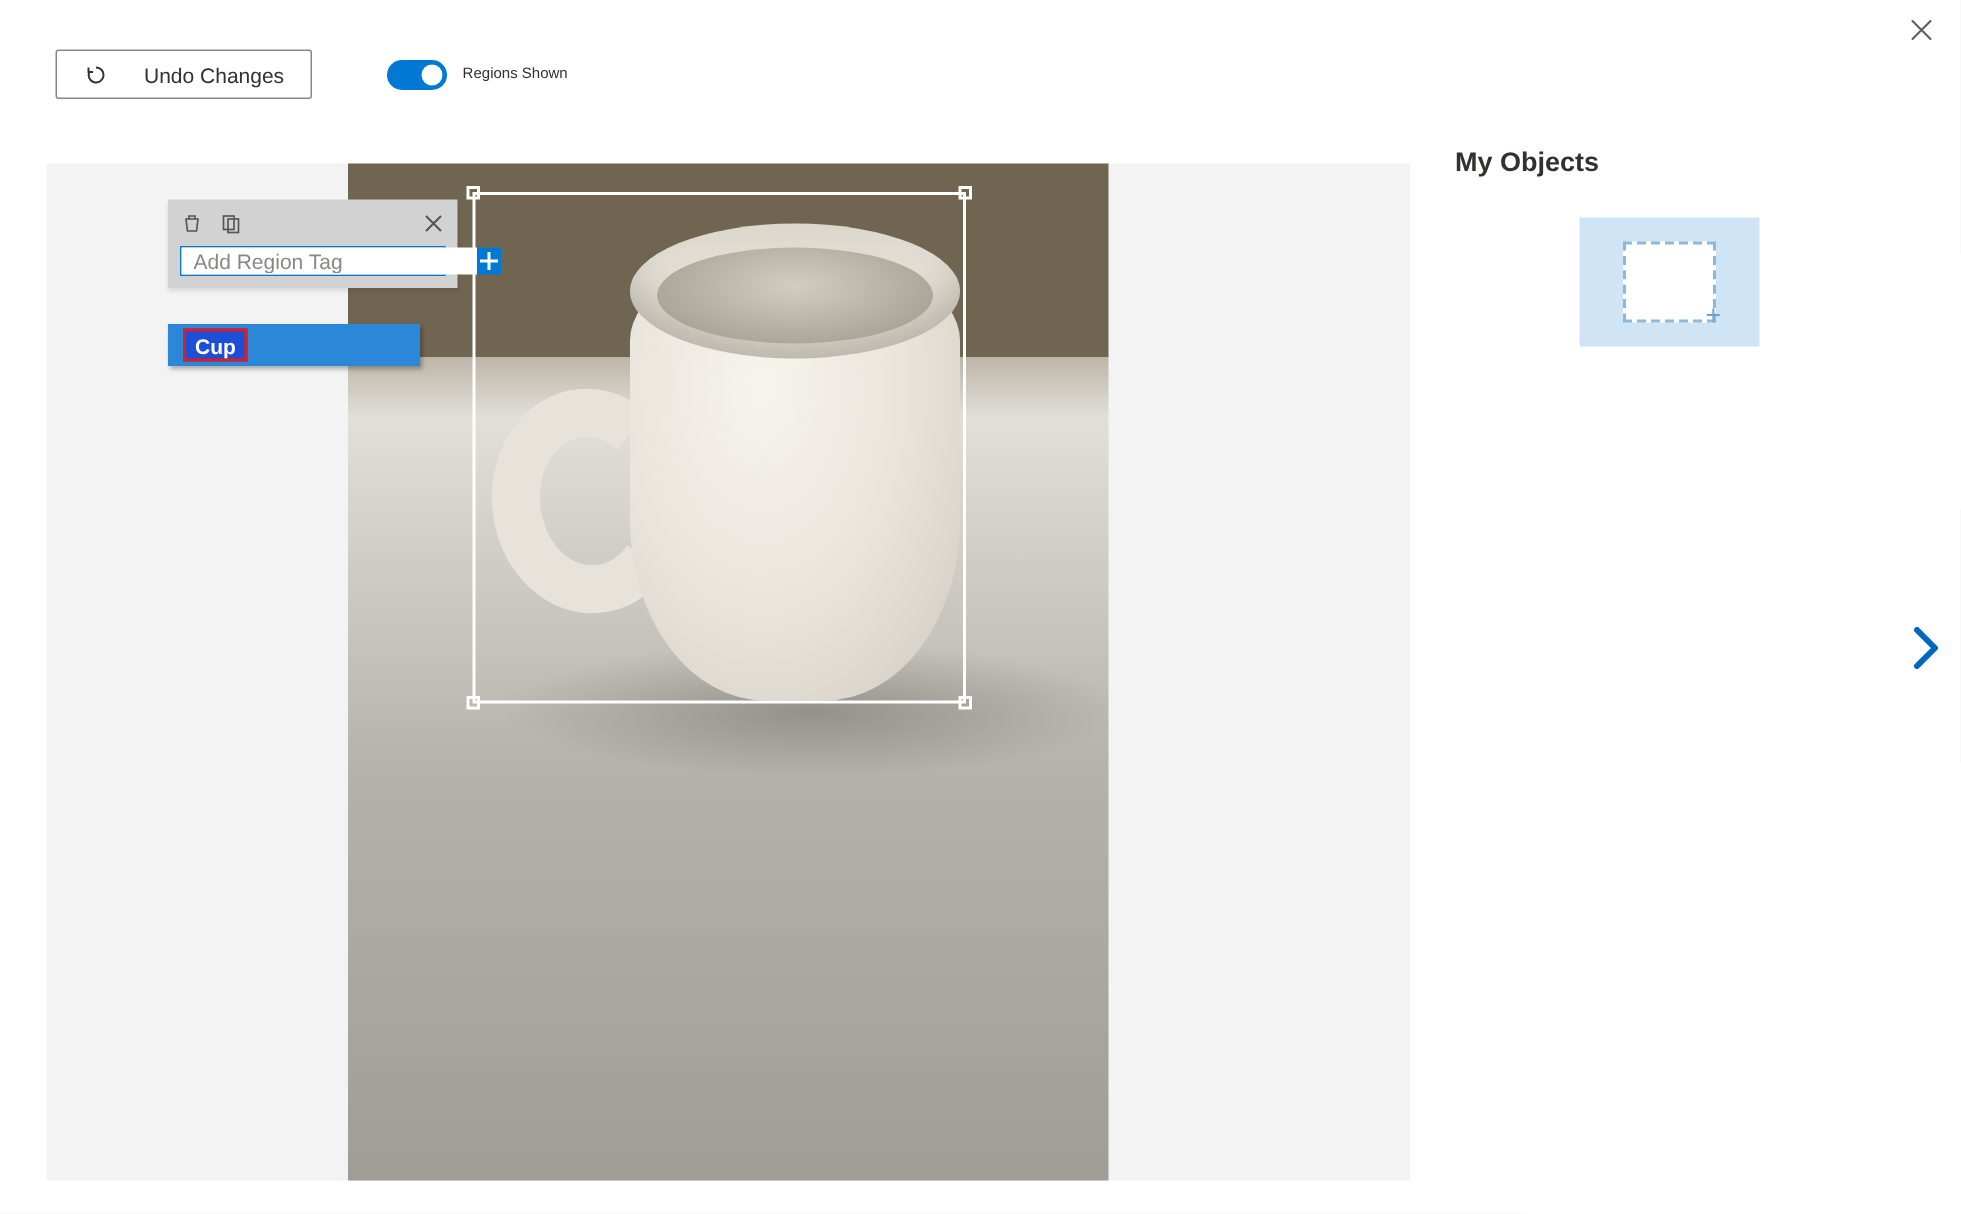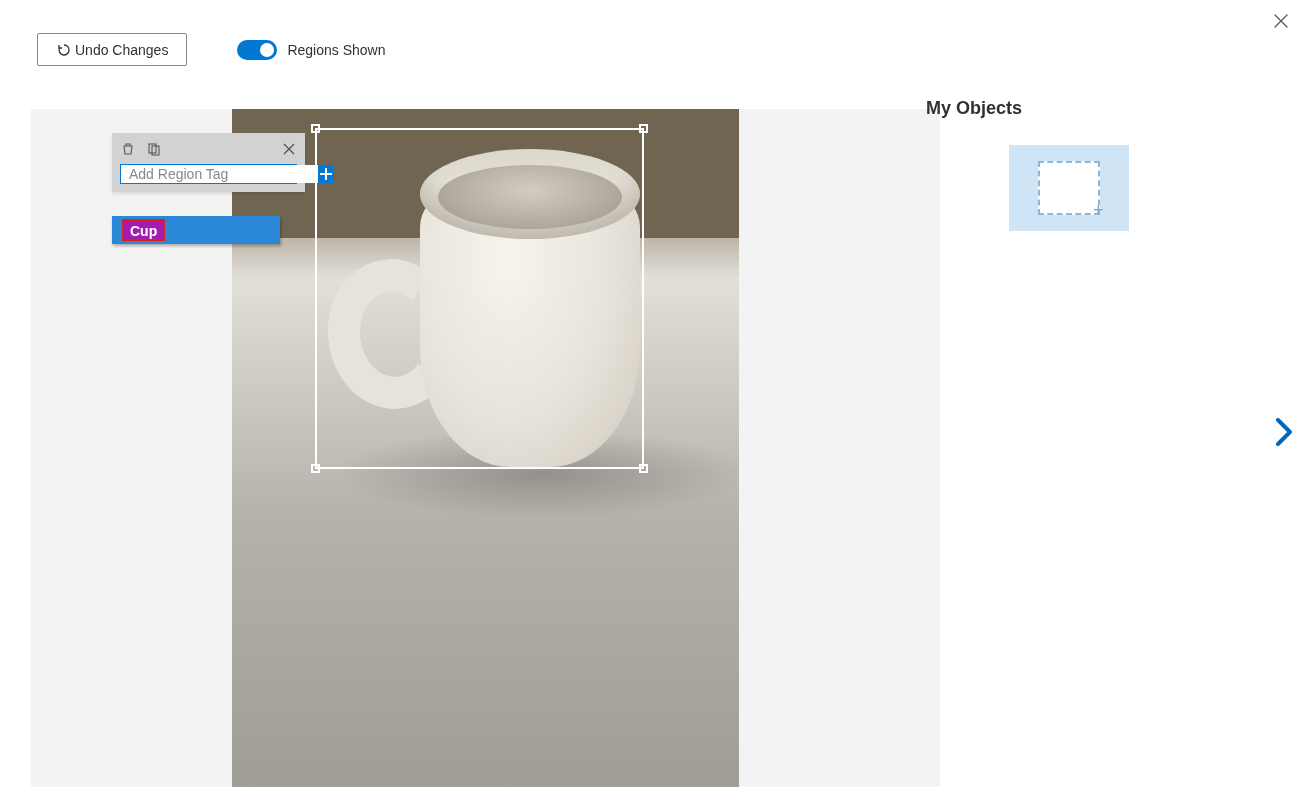--- a/index.html
+++ b/index.html
@@ -26,36 +26,36 @@
     position: absolute;
     top: 33px;
     left: 37px;
     display: flex;
     align-items: center;
     gap: 50px;
   }
   .undo-btn {
     display: flex;
     align-items: center;
-    gap: 3px;
+    gap: 24px;
     border: 1px solid #8a8886;
     border-radius: 2px;
     background: #fff;
     padding: 0 18px;
     height: 33px;
     font-size: 14px;
     color: #323130;
     cursor: pointer;
   }
   .undo-icon svg { display: block; }
   .toggle-wrap {
     display: flex;
     align-items: center;
     gap: 10px;
-    font-size: 14px;
+    font-size: 10px;
     color: #323130;
   }
   .toggle {
     width: 40px;
     height: 20px;
     border-radius: 10px;
     background: #0078d4;
     position: relative;
     cursor: pointer;
   }
@@ -204,33 +204,33 @@
   }
   .suggest-item {
     display: flex;
     align-items: center;
     height: 28px;
     padding: 3px 6px 3px 10px;
     cursor: pointer;
   }
   .suggest-text {
     border: 2px solid #e21b1b;
-    background: #a21caf;
+    background: #1d4ed8;
     padding: 0 6px 0 6px;
     font-size: 14px;
     font-weight: 600;
     line-height: 20px;
     height: 22px;
     display: inline-block;
   }
   
   .sidebar {
     position: absolute;
     top: 98px;
-    left: 926px;
+    left: 970px;
     width: 285px;
   }
   .sidebar h3 {
     margin: 0 0 26px 0;
     font-size: 18px;
     font-weight: 600;
     color: #323130;
   }
   .thumb-tile {
     width: 120px;

